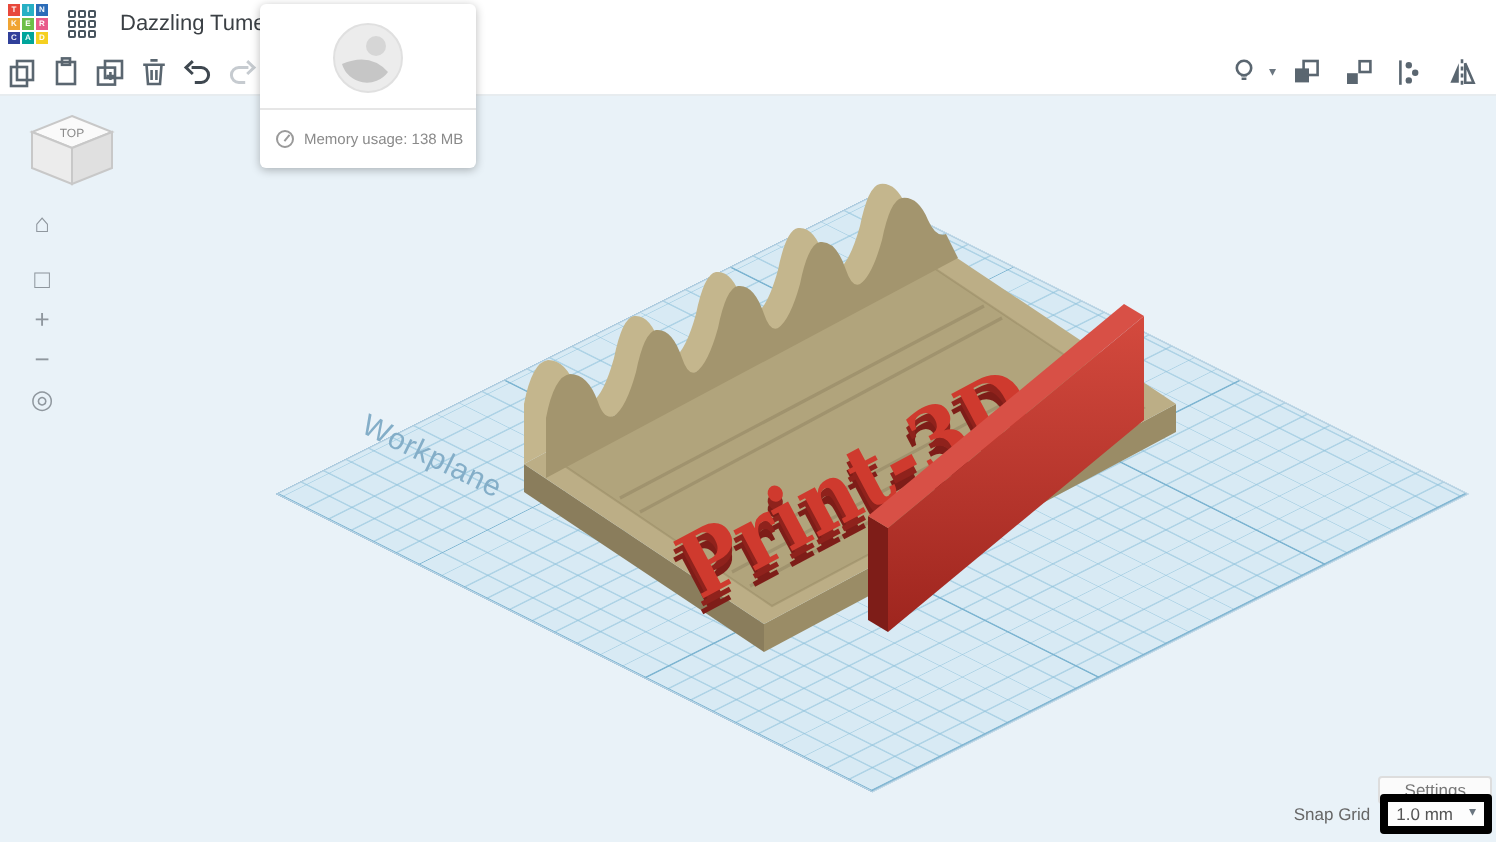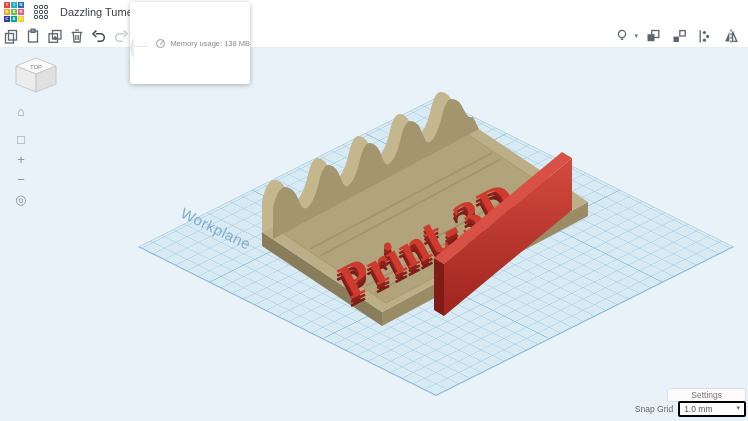--- a/index.html
+++ b/index.html
@@ -23,23 +23,23 @@
   .doc-title{margin-left:12px;font-size:11px;color:#3b4045;cursor:text}
 
   
   .toolbar{position:absolute;top:24px;left:0;width:100%;height:24px;background:#fff;
            border-bottom:1px solid #e7ecef;display:flex;align-items:center;z-index:4}
   .tb-btn{width:22px;height:22px;display:flex;align-items:center;justify-content:center;cursor:pointer}
   .tb-right{position:absolute;right:6px;top:1px;height:22px;display:flex;align-items:center;gap:4px}
   .caret{font-size:7px;color:#6b7680;margin-left:-3px;cursor:pointer}
 
   
-  .panel{position:absolute;left:130px;top:2px;width:120px;height:82px;background:#fff;
+  .panel{position:absolute;left:130px;top:2px;width:108px;height:82px;background:#fff;
          border-radius:3px;box-shadow:0 1px 5px rgba(0,0,0,.28);z-index:6;
-         display:flex;flex-direction:row;align-items:center}
+         display:flex;flex-direction:column;align-items:center}
   .panel-div{width:100%;height:1px;background:#e6e6e6;margin-top:7px}
   .panel-foot{width:100%;flex:1;display:flex;align-items:center;gap:5px;padding-left:8px}
   .panel-foot .txt{font-size:7.5px;color:#8a8a8a;white-space:nowrap}
   .gauge{width:9px;height:9px;border:1px solid #9a9a9a;border-radius:50%;position:relative;flex:0 0 auto}
   .gauge:after{content:"";position:absolute;left:4px;top:1px;width:1px;height:4px;
                background:#9a9a9a;transform:rotate(40deg)}
 
   
   .canvas{position:absolute;top:48px;left:0;width:748px;height:373px;background:#e9f2f8;overflow:hidden}
   .workplane{position:absolute;left:226px;top:-11px;width:420px;height:420px;
@@ -58,25 +58,25 @@
   .viewcube{position:absolute;left:12px;top:6px;cursor:pointer}
   .nav-col{position:absolute;left:10px;top:54px;width:22px;display:flex;flex-direction:column;align-items:center}
   .nav-btn{width:20px;height:20px;display:flex;align-items:center;justify-content:center;
            color:#8f979e;font-size:13px;line-height:20px;cursor:pointer}
   .nav-btn.first{margin-bottom:8px}
 
   .model-svg{position:absolute;left:0;top:0;width:748px;height:373px}
 
   
   .settings-btn{position:absolute;right:2px;bottom:19px;background:#fbfbfb;border:1px solid #ddd;
-                border-radius:2px;font-size:8.5px;color:#777;padding:1px 23px;cursor:pointer}
+                border-radius:2px;font-size:8.5px;color:#777;padding:1px 12px;cursor:pointer}
   .snap{position:absolute;right:2px;bottom:4px;display:flex;align-items:center;gap:5px;
         font-size:8.5px;color:#666}
-  .snap-select{background:#fdfdfd;border:2px solid #000000;border-radius:2px;padding:1px 4px;
-               display:flex;gap:24px;cursor:pointer;color:#555}
+  .snap-select{background:#fdfdfd;border:4px solid #000000;border-radius:2px;padding:1px 4px;
+               display:flex;gap:8px;cursor:pointer;color:#555}
   .snap-select .caret{margin-left:0}
 
   .ic{stroke:#5a6670;fill:none;stroke-width:1.3}
   .ic-dark{stroke:#3f4850;fill:none;stroke-width:1.5}
   .ic-dis{stroke:#c6cbd0;fill:none;stroke-width:1.5}
 </style>
 </head>
 <body>
 
 <div class="stage">

